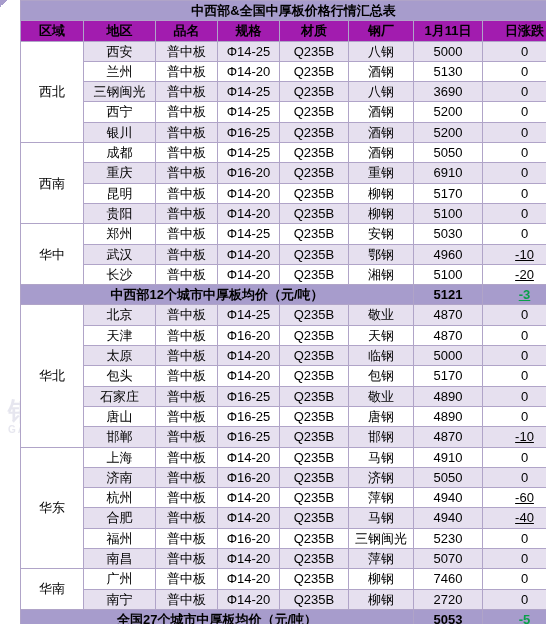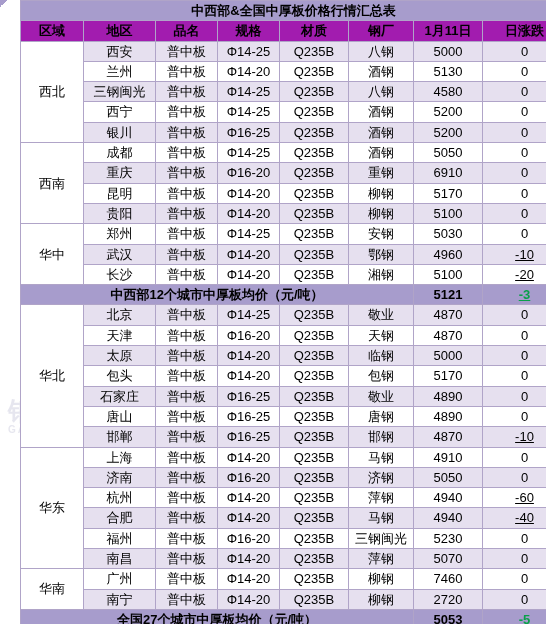--- a/index.html
+++ b/index.html
@@ -186,21 +186,21 @@
           <td>酒钢</td>
           <td>5130</td>
           <td class="flat">0</td>
         </tr>
         <tr class="band-a">
           <td>三钢闽光</td>
           <td>普中板</td>
           <td>Φ14-25</td>
           <td>Q235B</td>
           <td>八钢</td>
-          <td>4580</td>
+          <td>3690</td>
           <td class="flat">0</td>
         </tr>
         <tr class="band-b">
           <td>西宁</td>
           <td>普中板</td>
           <td>Φ14-25</td>
           <td>Q235B</td>
           <td>酒钢</td>
           <td>5200</td>
           <td class="flat">0</td>

